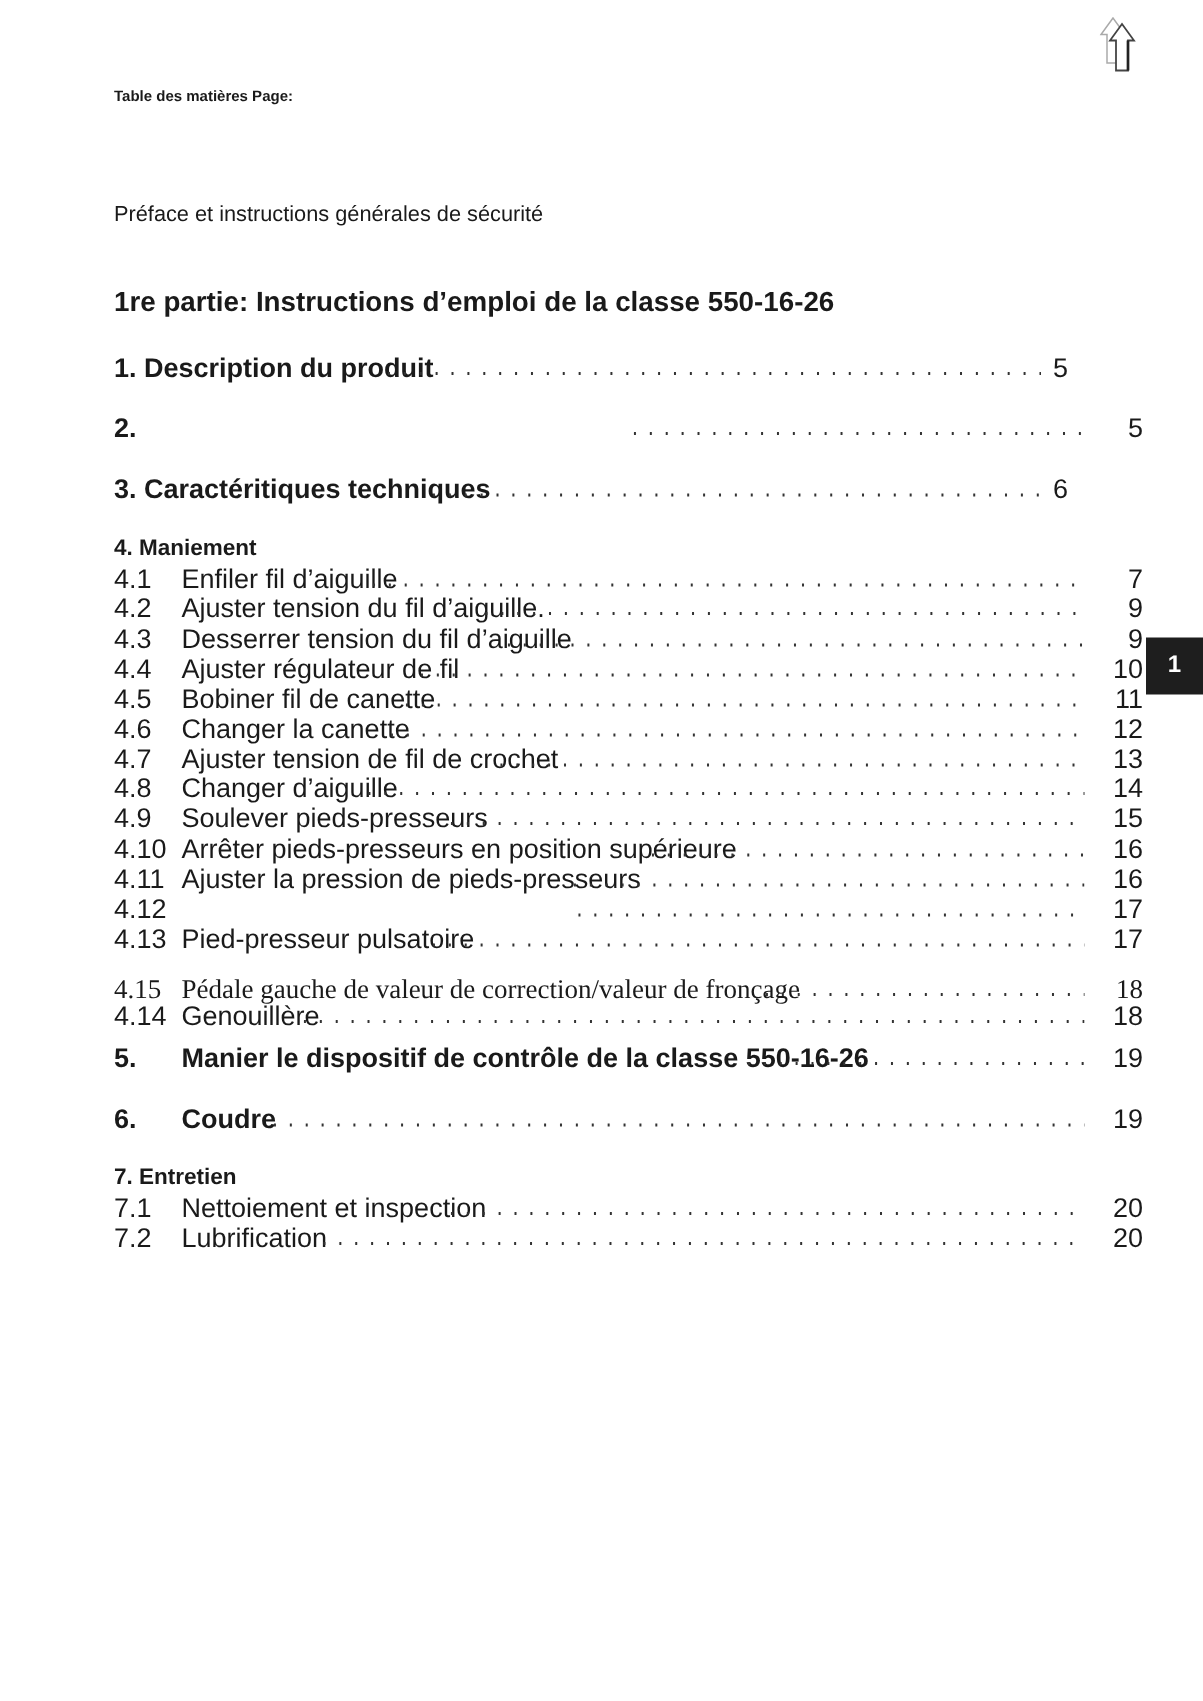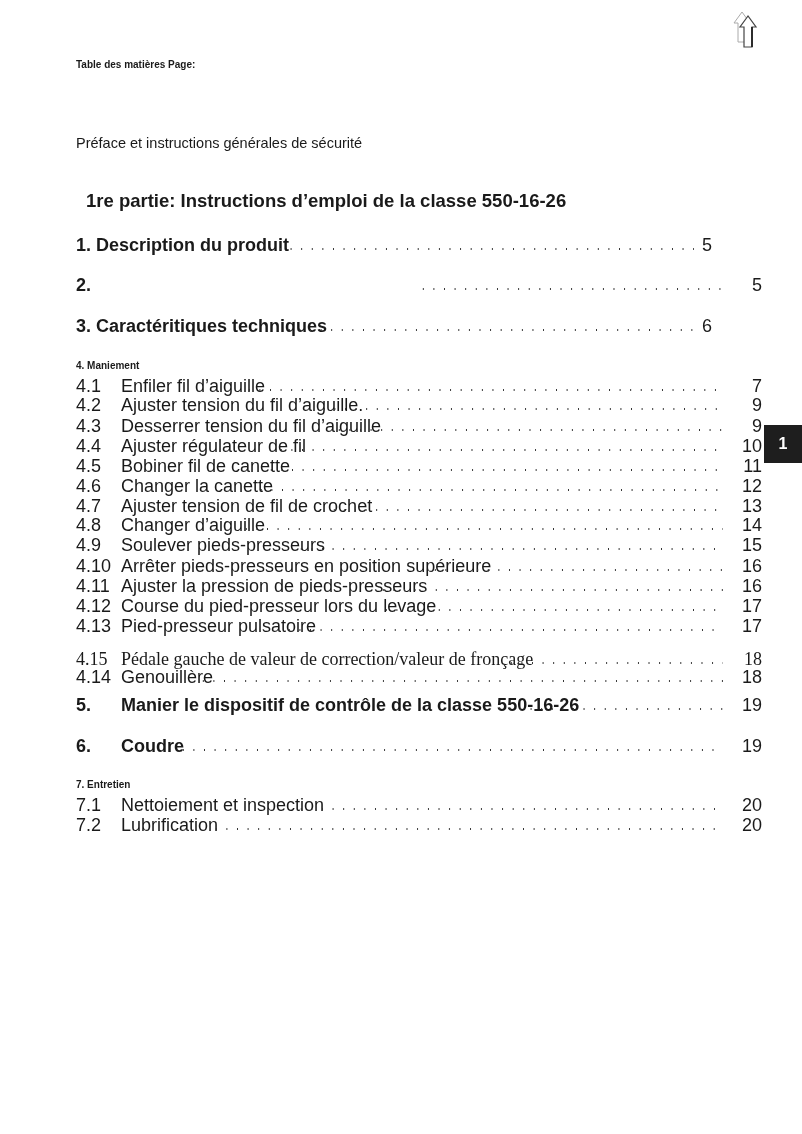--- a/index.html
+++ b/index.html
@@ -3,29 +3,29 @@
   <meta charset="utf-8">
   <style>
     html, body { margin: 0; padding: 0; background: #ffffff; }
     body {
       width: 802px; height: 1134px; position: relative; overflow: hidden;
       font-family: "Liberation Sans", sans-serif; color: #1a1a1a;
     }
     .nav-icon { position: absolute; left: 733px; top: 10px; width: 30px; height: 40px; }
     .toc-title { position: absolute; left: 76px; top: 59px; font-size: 10px; font-weight: bold; }
     .preface { position: absolute; left: 76px; top: 135px; font-size: 14.5px; font-weight: normal; }
-    .part-title { position: absolute; left: 76px; top: 190px; font-size: 18.5px; font-weight: bold; margin-left: 10px; }
+    .part-title { position: absolute; left: 76px; top: 190px; font-size: 18.5px; font-weight: bold; }
 
     .entry { position: absolute; left: 76px; height: 16px; font-size: 18px; line-height: 16px; white-space: nowrap; }
     .entry .num { position: absolute; left: 0; top: 0; }
     .entry .label { position: absolute; left: 45px; top: 0; }
     .entry .page { position: absolute; top: 0; text-align: right; }
 
     .entry.bold { font-weight: bold; }
-    .heading { position: absolute; left: 76px; font-size: 10px; font-weight: bold; line-height: 16px; }
+    .heading { position: absolute; left: 76px; font-size: 15px; font-weight: bold; line-height: 16px; }
 
     
     .leader {
       position: absolute; top: 11px; height: 2px;
       background-image: radial-gradient(circle, #333 0.8px, transparent 1px);
       background-size: 10.6px 2px; background-repeat: repeat-x; background-position: left center;
     }
 
     .chapter-tab {
       position: absolute; left: 764px; top: 425px; width: 38px; height: 38px;
@@ -129,21 +129,20 @@
   <span class="page" style="right:0">16</span>
 </div>
 <div class="entry" style="top:578px; width:686px;">
   <span class="num">4.11</span>
   <span class="label">Ajuster la pression de pieds-presseurs</span>
   <span class="leader" style="left:302px; width:345px;"></span>
   <span class="page" style="right:0">16</span>
 </div>
 <div class="entry" style="top:598px; width:686px;">
   <span class="num">4.12</span>
-  <span class="label">Course du pied-presseur lors du levage</span>
   <span class="leader" style="left:305px; width:342px;"></span>
   <span class="page" style="right:0">17</span>
 </div>
 <div class="entry" style="top:618px; width:686px;">
   <span class="num">4.13</span>
   <span class="label">Pied-presseur pulsatoire</span>
   <span class="leader" style="left:208px; width:439px;"></span>
   <span class="page" style="right:0">17</span>
 </div>
 <div class="entry" style="top:669px; width:686px;">

